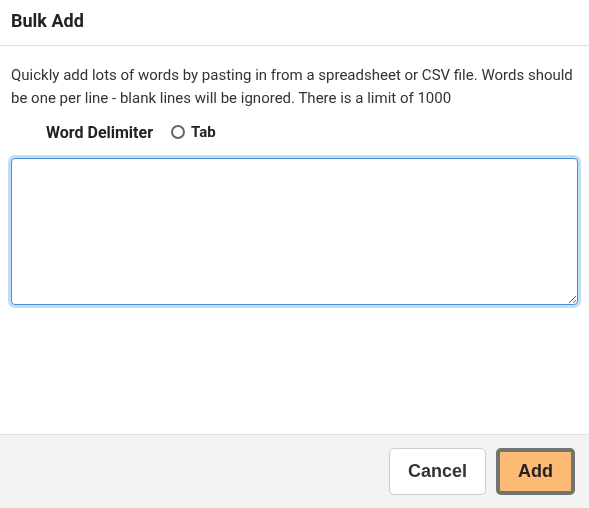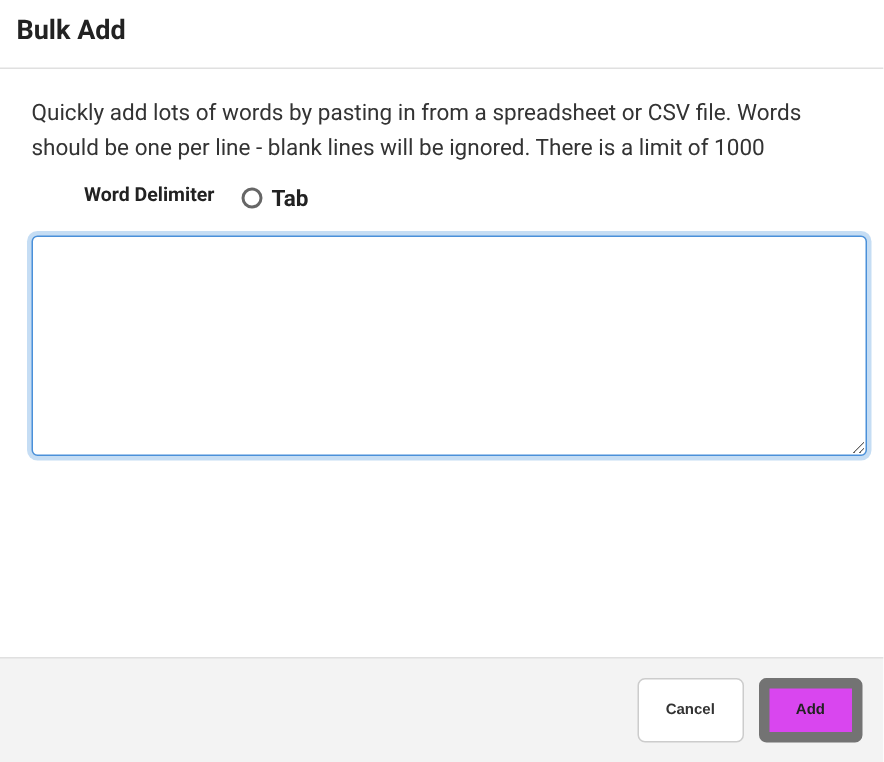--- a/index.html
+++ b/index.html
@@ -19,21 +19,21 @@
     .header {
       padding: 10px 11px 14px 11px;
       border-bottom: 1px solid #e0e0e0;
     }
     .header h2 {
       font-size: 18px;
       font-weight: 700;
       color: #222;
     }
     .content {
-      padding: 18px 11px 10px 21px;
+      padding: 18px 11px 10px 11px;
     }
     .description {
       font-size: 15px;
       color: #333;
       line-height: 1.5;
       margin-bottom: 14px;
     }
     .columns-info {
       font-size: 15px;
       color: #333;
@@ -44,21 +44,21 @@
       font-weight: 700;
     }
     .delimiter-row {
       display: flex;
       align-items: flex-start;
       margin-bottom: 16px;
       padding-left: 35px;
     }
     .delimiter-label {
       font-weight: 700;
-      font-size: 13px;
+      font-size: 16px;
       color: #222;
       margin-right: 18px;
       padding-top: 0px;
     }
     .radio-group {
       display: flex;
       flex-direction: column;
       gap: 3px;
     }
     .radio-item {
@@ -120,34 +120,34 @@
       background: #f3f3f3;
       border-top: 1px solid #e0e0e0;
       padding: 13px 14px;
       display: flex;
       justify-content: flex-end;
       gap: 10px;
     }
     .btn {
       padding: 9px 18px;
       border-radius: 5px;
-      font-size: 10px;
+      font-size: 18px;
       font-weight: 600;
       cursor: pointer;
       border: 1px solid transparent;
     }
     .btn-cancel {
       background: #fff;
       border: 1px solid #ccc;
       color: #333;
     }
     .btn-add {
-      background: #d946ef;
+      background: #fdba74;
       color: #222;
-      border: 7px solid #737373;
+      border: 4px solid #737373;
     }
   </style>
 </head>
 <body>
 
 <div class="header">
   <h2>Bulk Add</h2>
 </div>
 
 <div class="content">

